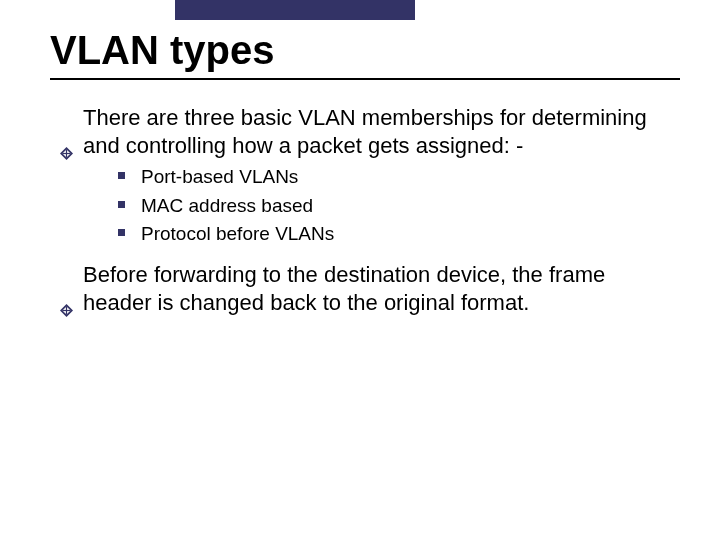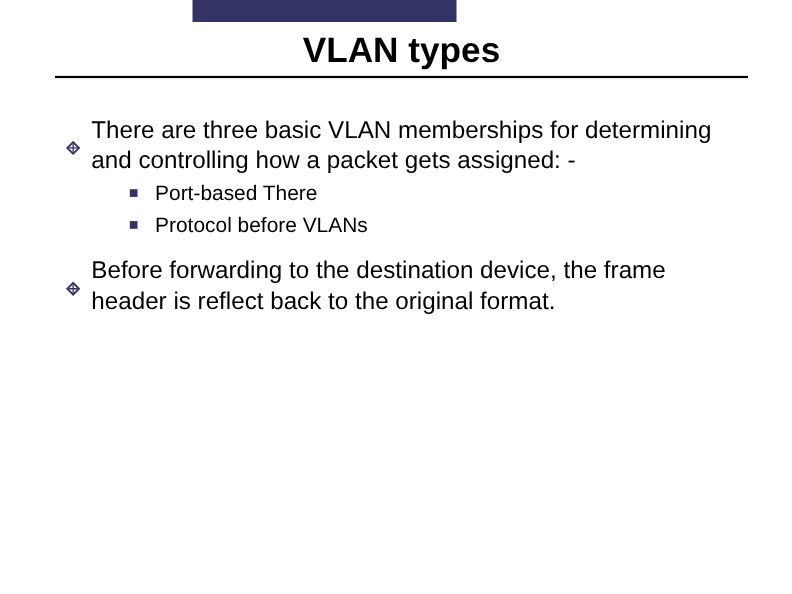--- a/index.html
+++ b/index.html
@@ -26,39 +26,38 @@
     height: 20px;
     background: #333366;
   }
   .title-wrap {
     position: absolute;
     top: 28px;
     left: 50px;
     right: 40px;
   }
   .title {
-    font-size: 32px;
+    font-size: 40px;
     font-weight: bold;
     line-height: 1.1;
     margin: 0 0 6px 0;
-    text-align: center;
   }
   .underline {
     border-top: 2px solid #000;
     margin-top: 2px;
   }
   .content {
     position: absolute;
     top: 104px;
     left: 60px;
     right: 50px;
   }
   .lvl1 {
     display: flex;
-    align-items: center;
+    align-items: flex-end;
     margin-bottom: 4px;
   }
   .lvl1 .bullet {
     flex: 0 0 auto;
     width: 13px;
     height: 13px;
     margin-top: 6px;
     margin-right: 10px;
   }
   .lvl1 .text {
@@ -108,35 +107,39 @@
           <line x1="6.5" y1="2.4" x2="6.5" y2="10.6" stroke="#333366" stroke-width="1.2"></line>
           <line x1="2.4" y1="6.5" x2="10.6" y2="6.5" stroke="#333366" stroke-width="1.2"></line>
         </svg>
       </span>
       <span class="text">There are three basic VLAN memberships for determining and controlling how a packet gets assigned:  -</span>
     </div>
 
     <div class="sublist">
       <div class="lvl2">
         <span class="bullet"></span>
-        <span class="text">Port-based There</span>
+        <span class="text">Port-based VLANs</span>
+      </div>
+      <div class="lvl2">
+        <span class="bullet"></span>
+        <span class="text">MAC address based</span>
       </div>
       <div class="lvl2">
         <span class="bullet"></span>
         <span class="text">Protocol before VLANs</span>
       </div>
     </div>
 
 
     <div class="lvl1">
       <span class="bullet">
         <svg viewBox="0 0 13 13" width="13" height="13">
           <polygon points="6.5,0 13,6.5 6.5,13 0,6.5" fill="#333366"></polygon>
           <polygon points="6.5,2.4 10.6,6.5 6.5,10.6 2.4,6.5" fill="#ffffff"></polygon>
           <line x1="6.5" y1="2.4" x2="6.5" y2="10.6" stroke="#333366" stroke-width="1.2"></line>
           <line x1="2.4" y1="6.5" x2="10.6" y2="6.5" stroke="#333366" stroke-width="1.2"></line>
         </svg>
       </span>
-      <span class="text">Before forwarding to the destination device, the frame header is reflect back to the original format.</span>
+      <span class="text">Before forwarding to the destination device, the frame header is changed back to the original format.</span>
     </div>
 
   </div>
 </div>
 
 </body></html>

